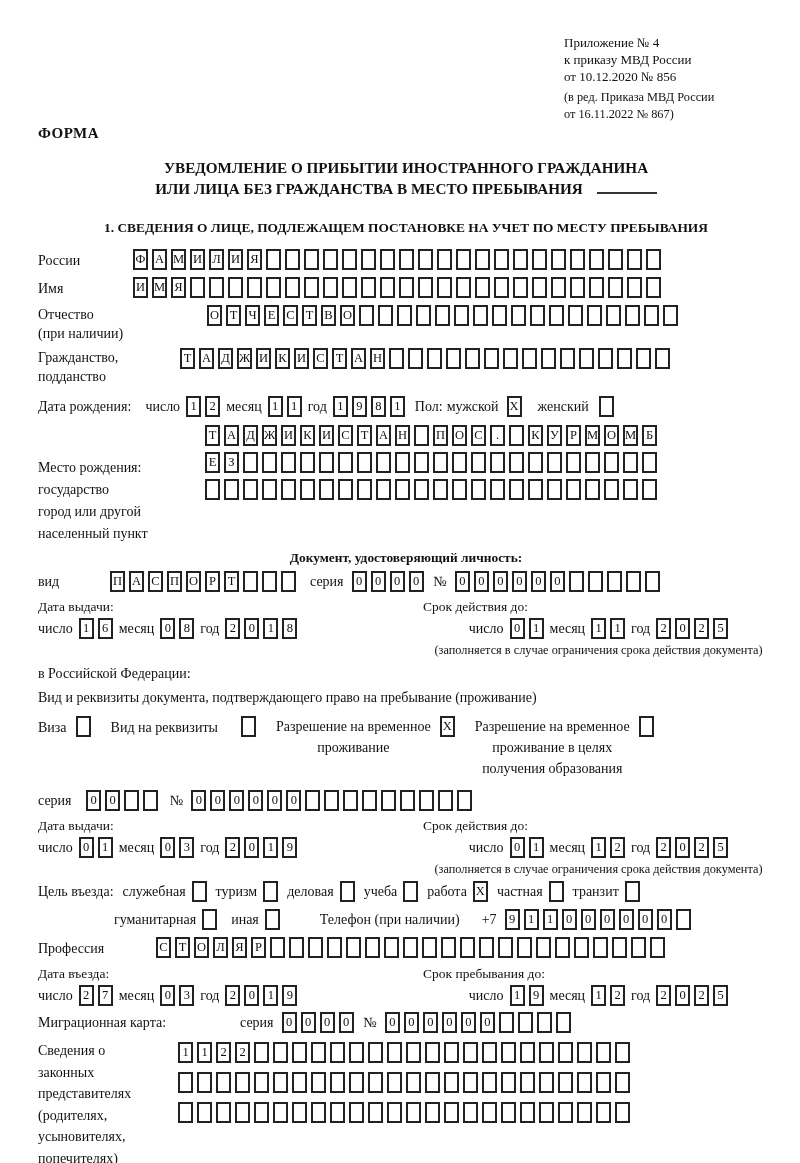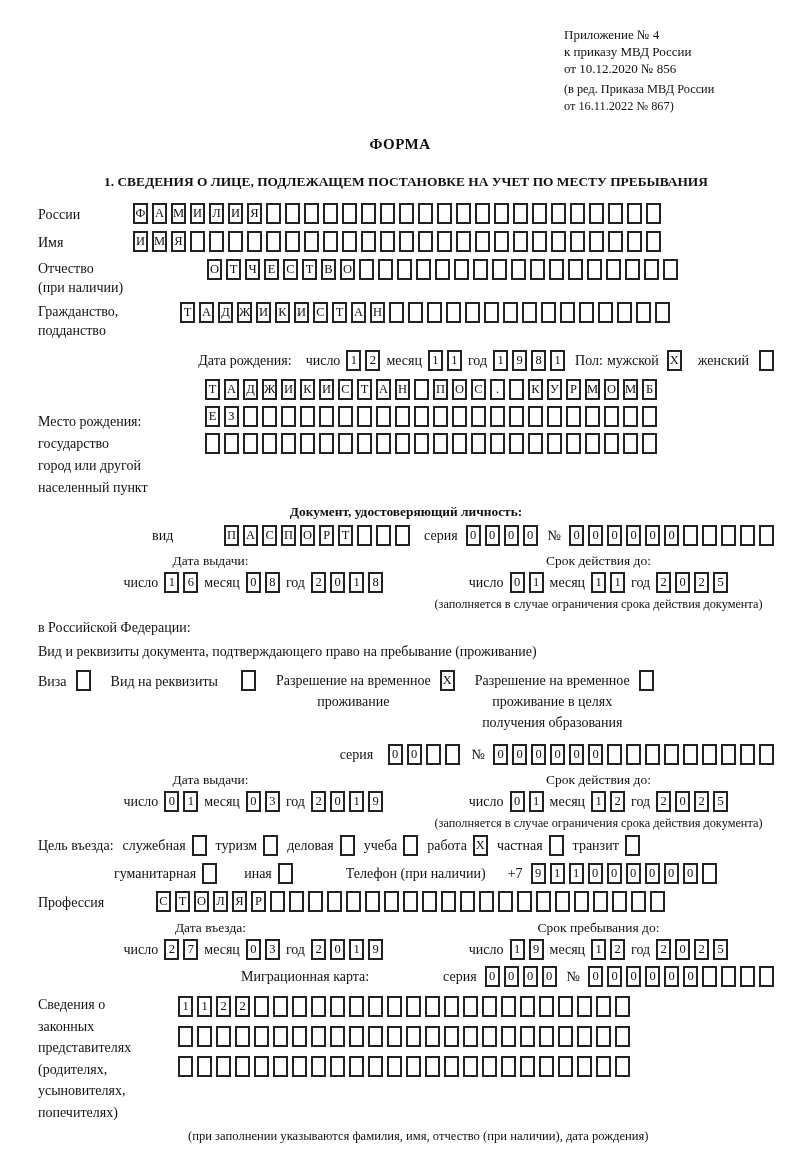--- a/index.html
+++ b/index.html
@@ -6,30 +6,30 @@
   html, body { background: #ffffff; }
   body {
     width: 800px;
     font-family: "Liberation Serif", "DejaVu Serif", serif;
     color: #111;
     font-size: 14px;
   }
   .page {
     width: 800px;
     height: 1163px;
-    padding: 26px 26px 10px 38px;
+    padding: 34px 26px 10px 38px;
     background: #fff;
     overflow: hidden;
     position: relative;
   }
   
   .hdr { width: 196px; margin-left: auto; margin-right: 14px; font-size: 13px; line-height: 17px; }
   .hdr .hdr-small { font-size: 12.3px; }
   .hdr .gap-top { margin-top: 4px; }
-  .forma { text-align: center; padding-right: 12px; font-weight: bold; font-size: 15px; margin-top: 21px; letter-spacing: .5px; }
+  .forma { text-align: left; padding-right: 12px; font-weight: bold; font-size: 15px; margin-top: 2px; letter-spacing: .5px; }
   .title { text-align: center; font-weight: bold; font-size: 15.2px; line-height: 21px; margin-top: 15px; }
   .blank { display: inline-block; width: 60px; border-bottom: 2px solid #333; margin-left: 14px; height: 14px; }
   .sec { text-align: center; font-weight: bold; font-size: 13.4px; margin-top: 21px; margin-bottom: 13px; }
 
   
   .frow { display: flex; align-items: flex-start; margin-bottom: 5px; }
   .flabel { font-size: 14px; line-height: 23px; flex: none; }
   .w95  { width: 95px; }
   .w169 { width: 169px; }
   .w142 { width: 142px; }
@@ -39,44 +39,44 @@
 
   .cells { display: inline-flex; gap: 4px; flex: none; }
   .cell {
     flex: none; width: 15px; height: 21px;
     border: 2px solid #222;
     display: inline-flex; align-items: center; justify-content: center;
     font-size: 12.5px; line-height: 1; background: #fff;
   }
   .stack > .cells { display: flex; margin-bottom: 6px; }
 
-  .inline-row { display: flex; align-items: center; flex-wrap: nowrap; justify-content: flex-end; }
+  .inline-row { display: flex; align-items: center; flex-wrap: nowrap; }
   .inline-row .dlbl { margin: 0 6px; line-height: 23px; }
   .inline-row .dlbl.first { margin-left: 0; }
 
   
   .dates-row { display: flex; margin-top: 6px; margin-bottom: 4px; }
   .dgroup { display: flex; flex-direction: column; }
   .dgroup.leftg { width: 345px; }
   .dgroup.rightg { margin-left: 40px; flex: 1; }
-  .dtitle { text-align: center; font-size: 13.5px; margin-bottom: 2px; }
+  .dtitle { text-align: left; font-size: 13.5px; margin-bottom: 2px; }
   .dnote { font-size: 12.3px; margin-top: 3px; white-space: nowrap; text-align: center; }
 
   .doc-heading { text-align: center; font-weight: bold; font-size: 13.4px; margin: 4px 0 4px; }
 
   .res-intro { font-size: 14px; line-height: 24px; margin-top: 4px; }
 
   .opts-row { display: flex; align-items: flex-start; column-gap: 20px; margin-top: 6px; margin-bottom: 10px; }
   .opt { display: flex; align-items: flex-start; column-gap: 9px; }
   .opt .olabel { line-height: 23px; }
   .opt .olabel.multi { text-align: center; line-height: 21px; }
 
   .purpose-row { display: flex; align-items: center; column-gap: 9px; margin-bottom: 7px; flex-wrap: nowrap; }
   .purpose-row .opt { align-items: center; column-gap: 6px; }
-  .purpose-row2 { margin-left: 76px; column-gap: 27px; }
+  .purpose-row2 { margin-left: 76px; column-gap: 14px; }
   .phone-wrap { display: flex; align-items: center; column-gap: 8px; margin-left: 26px; }
 
   .note-center { font-size: 12.6px; margin-left: 150px; margin-top: 6px; }
 
   .bp-labels { font-size: 14px; }
   .bp-labels div { line-height: 22px; }
   .reps-labels div { line-height: 21.5px; }
 </style>
 </head>
 <body>
@@ -86,20 +86,26 @@
   <div class="hdr">
     <div>Приложение № 4</div>
     <div>к приказу МВД России</div>
     <div>от 10.12.2020 № 856</div>
     <div class="hdr-small gap-top">(в ред. Приказа МВД России</div>
     <div class="hdr-small">от 16.11.2022 № 867)</div>
   </div>
 
   <div class="forma">ФОРМА</div>
 
+  <div class="title">
+    <div>УВЕДОМЛЕНИЕ О ПРИБЫТИИ ИНОСТРАННОГО ГРАЖДАНИНА</div>
+    <div>
+      <span>ИЛИ ЛИЦА БЕЗ ГРАЖДАНСТВА В МЕСТО ПРЕБЫВАНИЯ</span><span class="blank"></span>
+    </div>
+  </div>
 
   <div class="sec">1. СВЕДЕНИЯ О ЛИЦЕ, ПОДЛЕЖАЩЕМ ПОСТАНОВКЕ НА УЧЕТ ПО МЕСТУ ПРЕБЫВАНИЯ</div>
 
   <div class="frow">
     <div class="flabel w95">России</div>
     <div class="cells">
         <span class="cell">Ф</span>
         <span class="cell">А</span>
         <span class="cell">М</span>
         <span class="cell">И</span>

